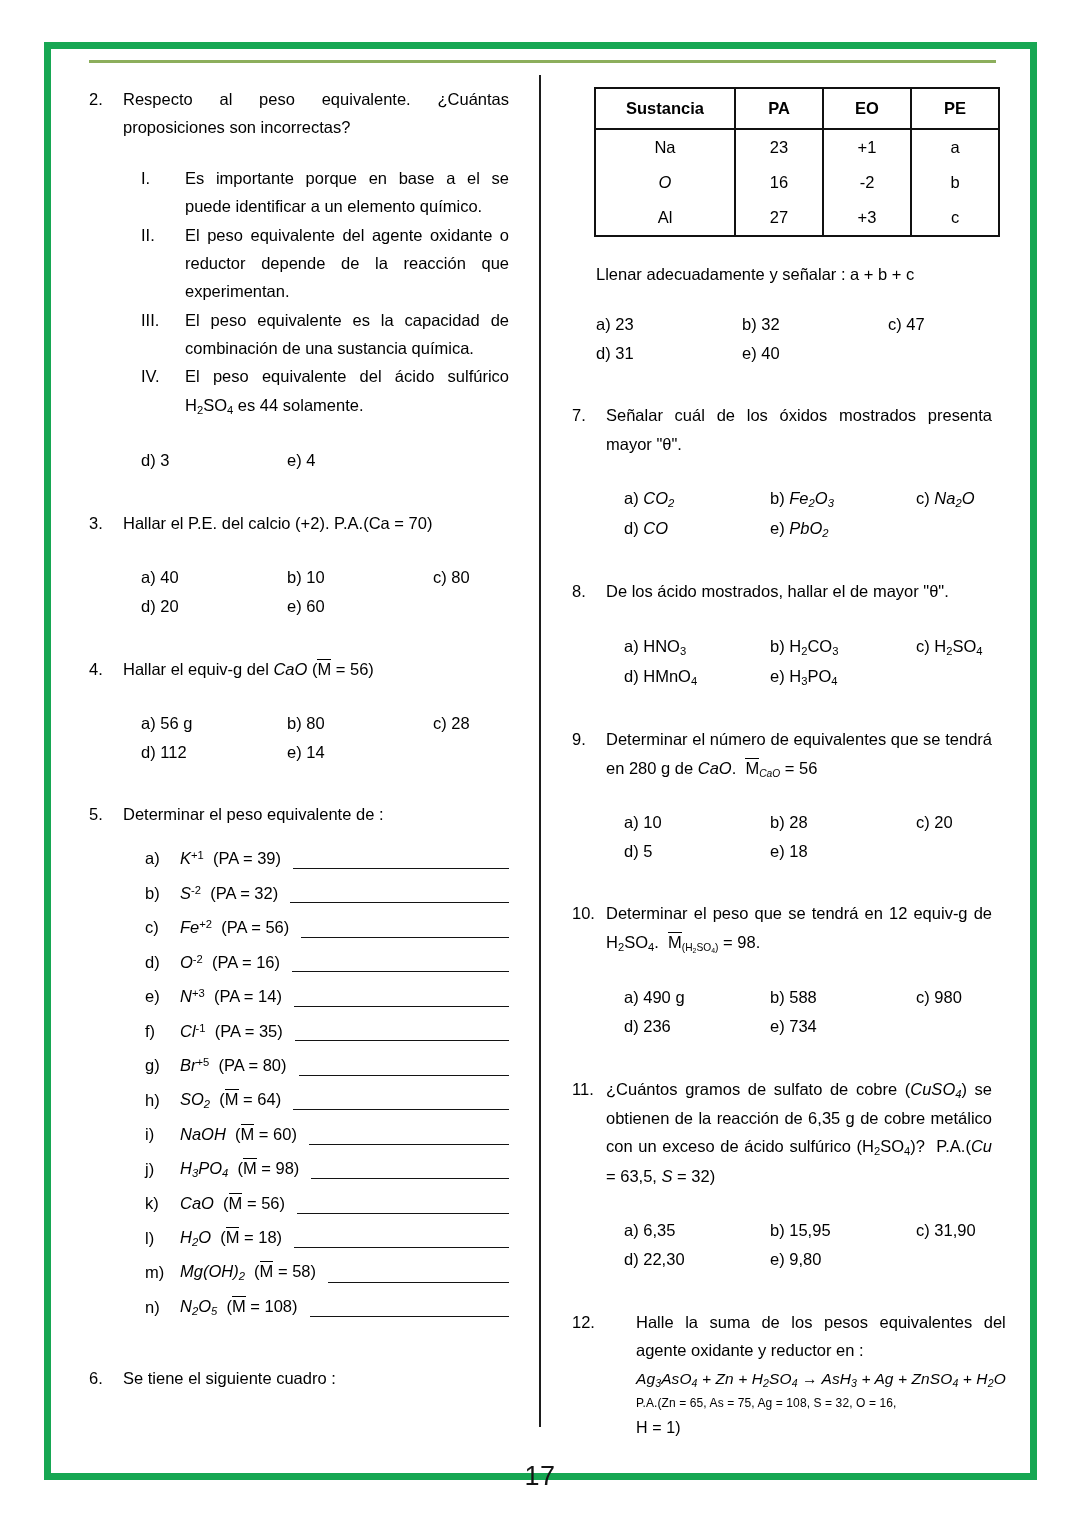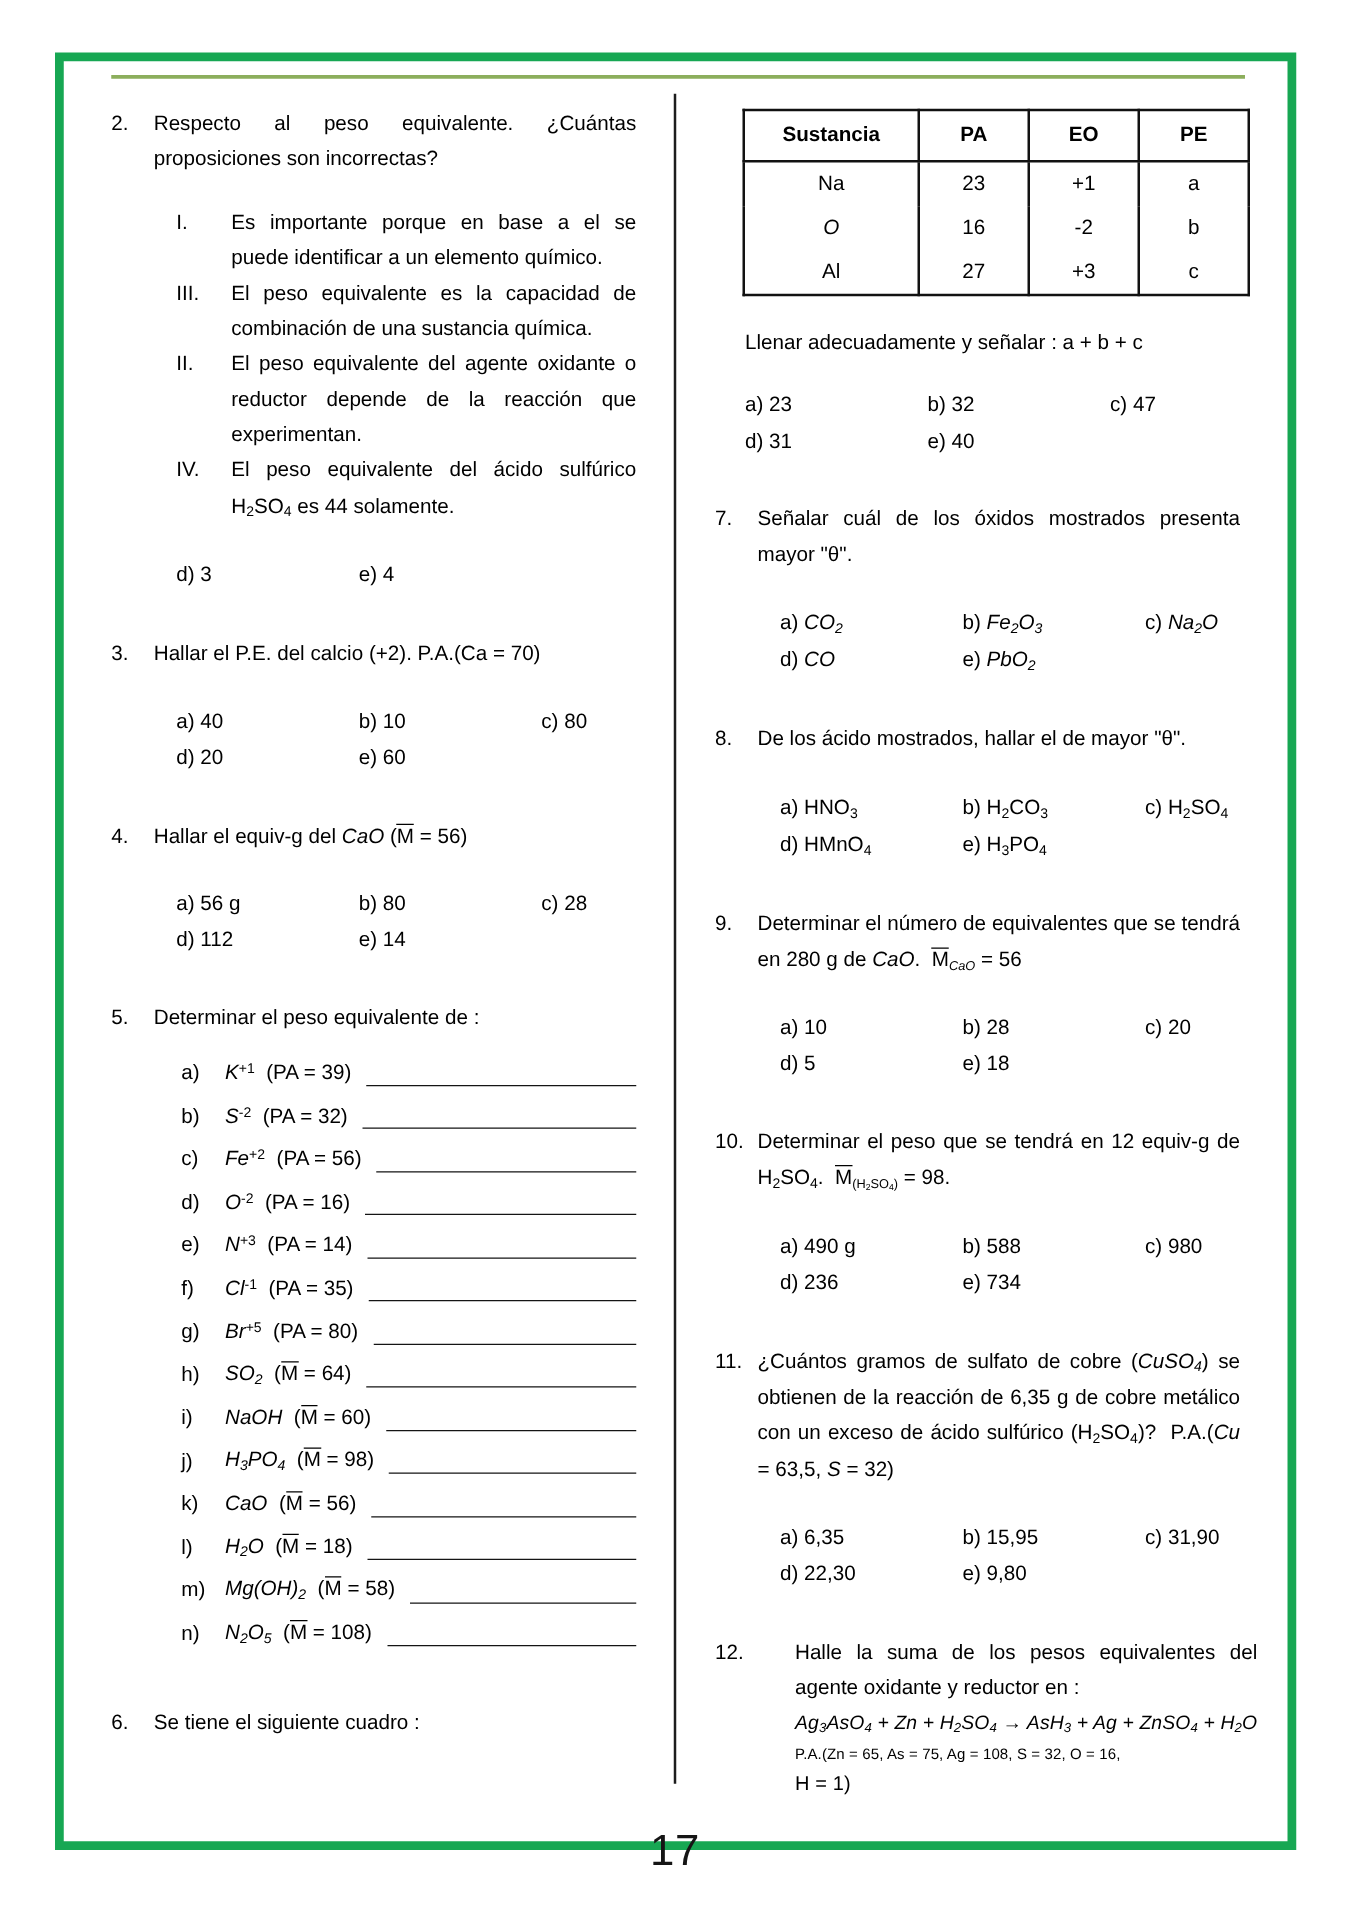--- a/index.html
+++ b/index.html
@@ -25,21 +25,21 @@
     height: 1438px;
     border: 7px solid #17a753;
     box-sizing: border-box;
   }
   #page-number {
     position: absolute;
     left: 0;
     right: 0;
     top: 1461px;
     text-align: center;
-    font-size: 35px;
+    font-size: 27px;
     letter-spacing: 0.5px;
     color: #151515;
     font-family: "Liberation Sans", sans-serif;
   }
 
   
   #content {
     position: absolute;
     left: 89px;
     top: 60px;
@@ -214,26 +214,26 @@
         <div class="q-num">2.</div>
         <div class="q-body">
           <div class="just">Respecto al peso equivalente. ¿Cuántas proposiciones son incorrectas?</div>
 
           <div class="roman-list">
             <div class="roman-row">
               <div class="roman-num">I.</div>
               <div class="roman-text just">Es importante porque en base a el se puede identificar a un elemento químico.</div>
             </div>
             <div class="roman-row">
+              <div class="roman-num">II.</div>
+              <div class="roman-text just">El peso equivalente del agente oxidante o reductor depende de la reacción que experimentan.</div>
+            </div>
+            <div class="roman-row">
               <div class="roman-num">III.</div>
               <div class="roman-text just">El peso equivalente es la capacidad de combinación de una sustancia química.</div>
-            </div>
-            <div class="roman-row">
-              <div class="roman-num">II.</div>
-              <div class="roman-text just">El peso equivalente del agente oxidante o reductor depende de la reacción que experimentan.</div>
             </div>
             <div class="roman-row">
               <div class="roman-num">IV.</div>
               <div class="roman-text just">
                 <span>El peso equivalente del ácido sulfúrico</span>
                 <span class="nowrapline">H<sub>2</sub>SO<sub>4</sub></span>
                 <span>es 44 solamente.</span>
               </div>
             </div>
           </div>

